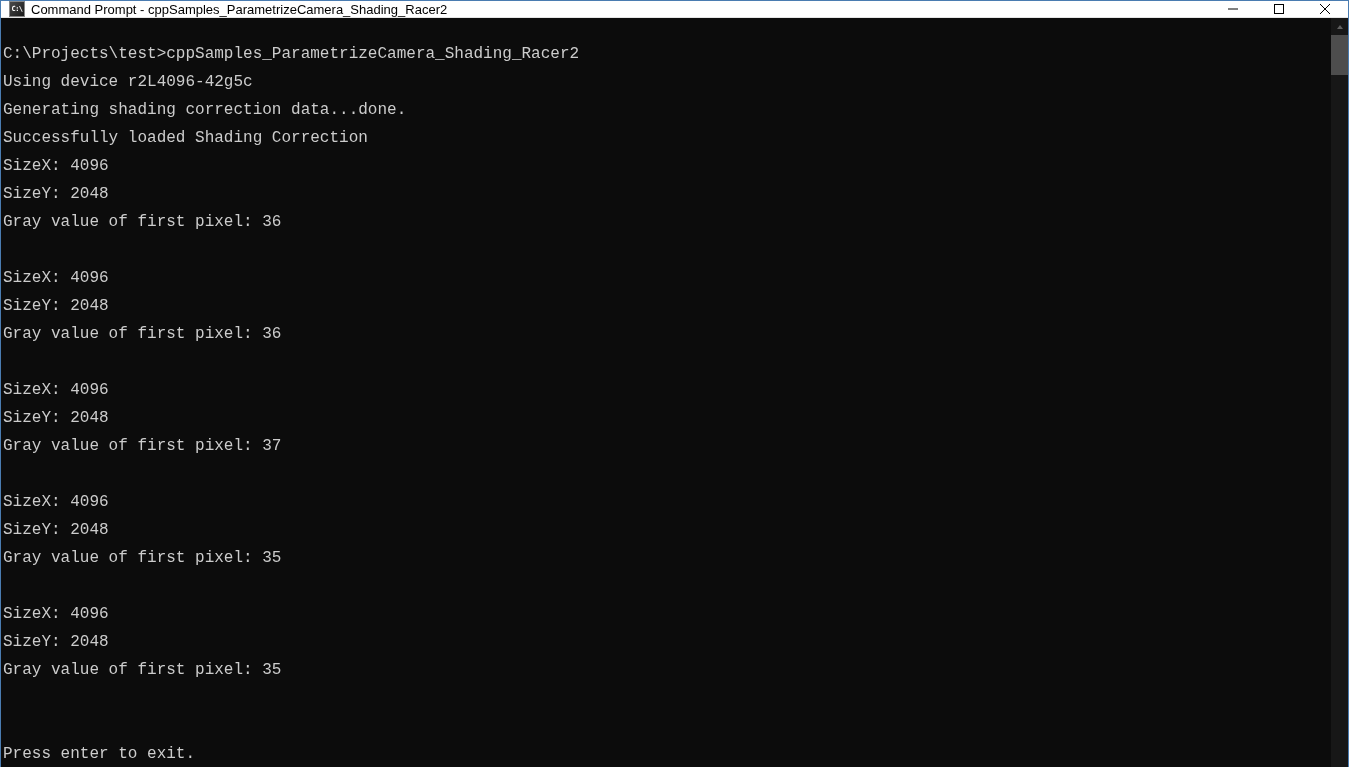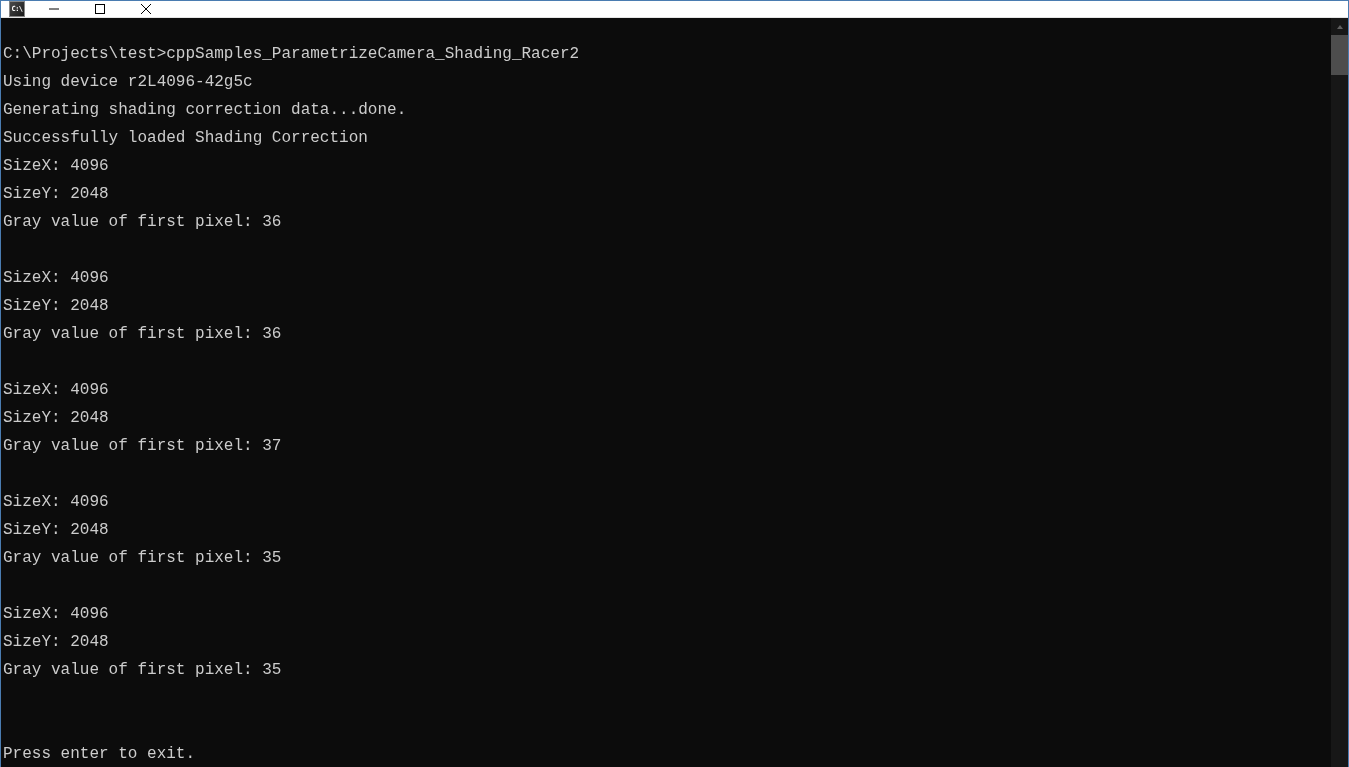--- a/index.html
+++ b/index.html
@@ -115,20 +115,21 @@
       vertical-align: bottom;
       margin-bottom: 2px;
     }
   </style>
 </head>
 <body>
 
 <div class="window">
   <div class="titlebar">
     <div class="title-icon">C:\</div>
+    <div class="title-text">Command Prompt - cppSamples_ParametrizeCamera_Shading_Racer2</div>
     <div class="win-controls">
       <div class="win-btn">
         <svg width="10" height="10" viewBox="0 0 10 10">
             <line x1="0" y1="5" x2="10" y2="5" stroke="currentColor" stroke-width="1"></line>
           </svg>
       </div>
       <div class="win-btn">
         <svg width="10" height="10" viewBox="0 0 10 10">
             <rect x="0.5" y="0.5" width="9" height="9" fill="none" stroke="currentColor" stroke-width="1"></rect>
           </svg>

